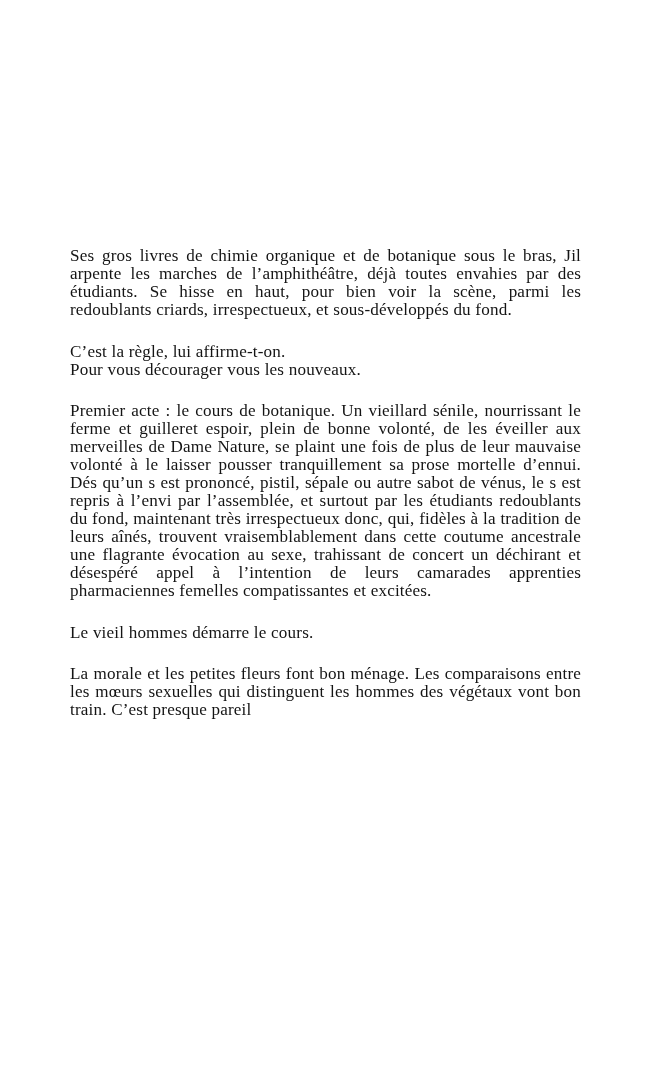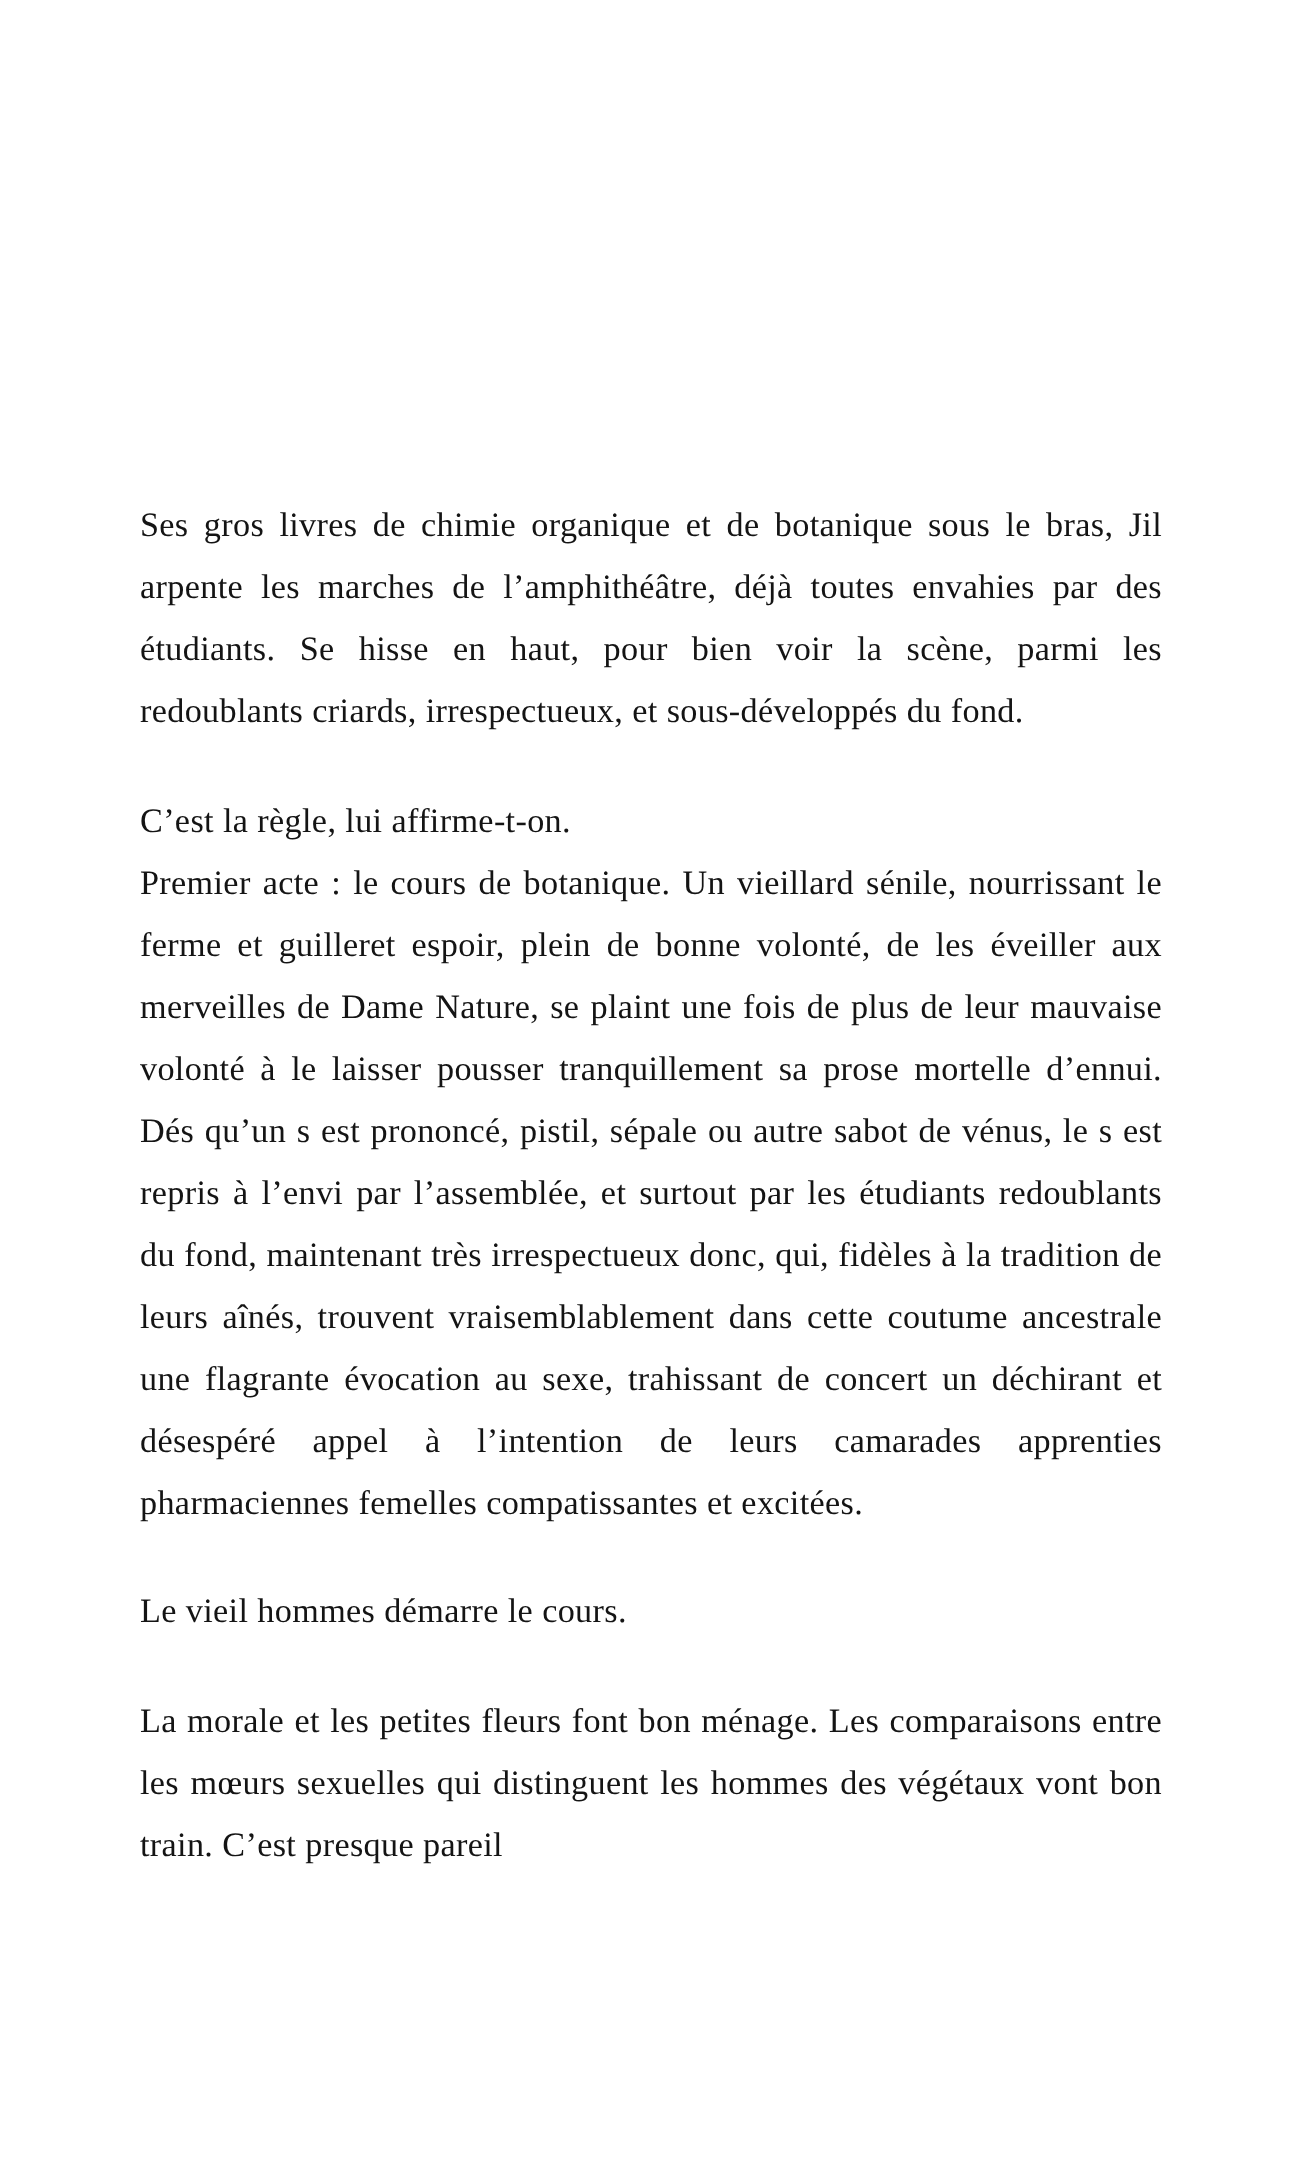--- a/index.html
+++ b/index.html
@@ -31,21 +31,21 @@
   #text-column {
     position: absolute;
     left: 70px;
     top: 247px;
     width: 511px;
   }
 
   .para {
     margin: 0 0 23.5px 0;
     font-size: 17.1px;
-    line-height: 31px;
+    line-height: 18px;
     text-align: justify;
     text-justify: inter-word;
     letter-spacing: 0.01em;
     word-spacing: 0.005em;
     hyphens: none;
     -webkit-hyphens: none;
   }
   .para:last-of-type { margin-bottom: 0; }
 
   
@@ -75,20 +75,21 @@
 <body>
 
 <div id="page-sheet">
 
   <div id="text-column">
 
     <p class="para">Ses gros livres de chimie organique et de botanique sous le bras, Jil arpente les marches de l’amphithéâtre, déjà toutes envahies par des étudiants. Se hisse en haut, pour bien voir la scène, parmi les redoublants criards, irrespectueux, et sous-développés du fond.</p>
 
     <p class="para flush" style="margin-bottom:0;">C’est la règle, lui affirme-t-on.</p>
 
+    <p class="para flush">Pour vous décourager vous les nouveaux.</p>
 
     <p class="para">Premier acte : le cours de botanique. Un vieillard sénile, nourrissant le ferme et guilleret espoir, plein de bonne volonté, de les éveiller aux merveilles de Dame Nature, se plaint une fois de plus de leur mauvaise volonté à le laisser pousser tranquillement sa prose mortelle d’ennui. Dés qu’un s est prononcé, pistil, sépale ou autre sabot de vénus, le s est repris à l’envi par l’assemblée, et surtout par les étudiants redoublants du fond, maintenant très irrespectueux donc, qui, fidèles à la tradition de leurs aînés, trouvent vraisemblablement dans cette coutume ancestrale une flagrante évocation au sexe, trahissant de concert un déchirant et désespéré appel à l’intention de leurs camarades apprenties pharmaciennes femelles compatissantes et excitées.</p>
 
     <p class="para flush">Le vieil hommes démarre le cours.</p>
 
     <p class="para">La morale et les petites fleurs font bon ménage. Les comparaisons entre les mœurs sexuelles qui distinguent les hommes des végétaux vont bon train. C’est presque pareil</p>
 
   </div>
 
 

